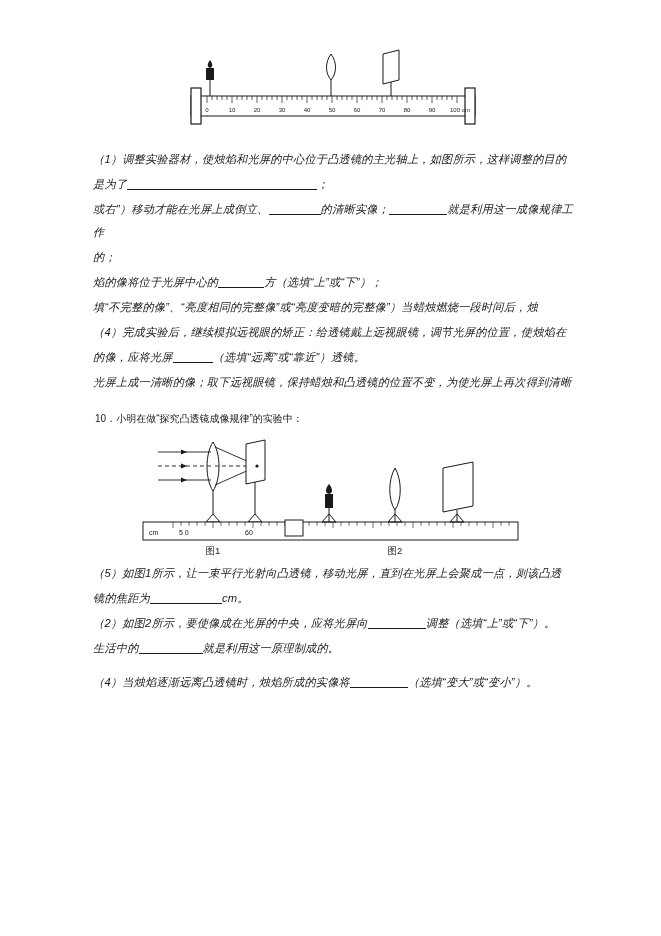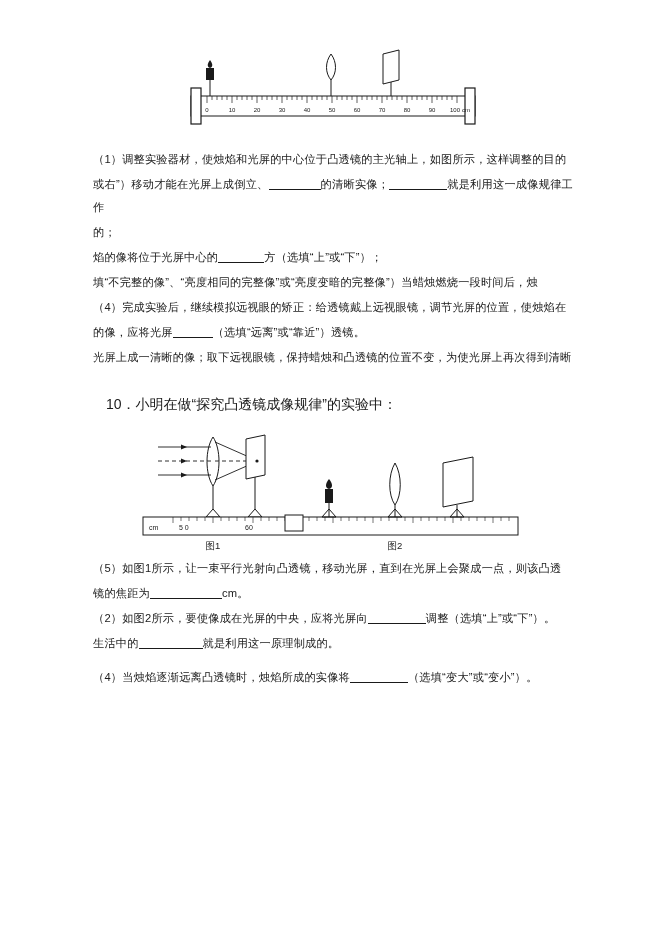--- a/index.html
+++ b/index.html
@@ -36,20 +36,21 @@
   }
   .fig-block svg { display: block; margin: 0 auto; }
 
   
   p.q {
     font-size: 11.2px;
     line-height: 23px;
     margin: 0 0 2px 0;
     text-align: justify;
     letter-spacing: 0.2px;
+    font-style: italic;
   }
   .u {
     display: inline-block;
     border-bottom: 1px solid #1a1a1a;
     min-width: 14px;
     height: 13px;
     vertical-align: -2px;
   }
   .u.w40 { width: 40px; }
   .u.w46 { width: 46px; }
@@ -63,23 +64,23 @@
 
   
   .fig2-block {
     position: relative;
     width: 100%;
     height: 128px;
     margin-top: 4px;
   }
   .fig2-block svg { display: block; margin: 0 auto; }
   .num-item {
-    font-size: 14px;
+    font-size: 10px;
     line-height: 23px;
-    margin: 13px;
+    margin: 2px;
   }
 </style>
 </head>
 <body>
 
 <div class="page">
   <div class="content">
 
     <div class="fig-block">
       <svg width="300" height="104" viewBox="0 0 300 104">
@@ -173,20 +174,23 @@
         <g>
           <line x1="208" y1="42" x2="208" y2="56" stroke="#1a1a1a" stroke-width="1"></line>
           <polygon points="200,14 216,10 216,40 200,44" fill="#ffffff" stroke="#1a1a1a" stroke-width="1"></polygon>
         </g>
       </svg>
     </div>
 
     <p class="q">
       <span>（1）调整实验器材，使烛焰和光屏的中心位于凸透镜的主光轴上，如图所示，这样调整的目的</span>
     </p>
+    <p class="q">
+      <span>是为了</span><span class="u w190"></span><span>；</span>
+    </p>
 
     <p class="q">
       <span>或右”）移动才能在光屏上成倒立、</span><span class="u w52"></span><span>的清晰实像；</span><span class="u w58"></span><span>就是利用这一成像规律工作</span>
     </p>
     <p class="q">
       <span>的；</span>
     </p>
 
     <p class="q">
       <span>焰的像将位于光屏中心的</span><span class="u w46"></span><span>方（选填“上”或“下”）；</span>

